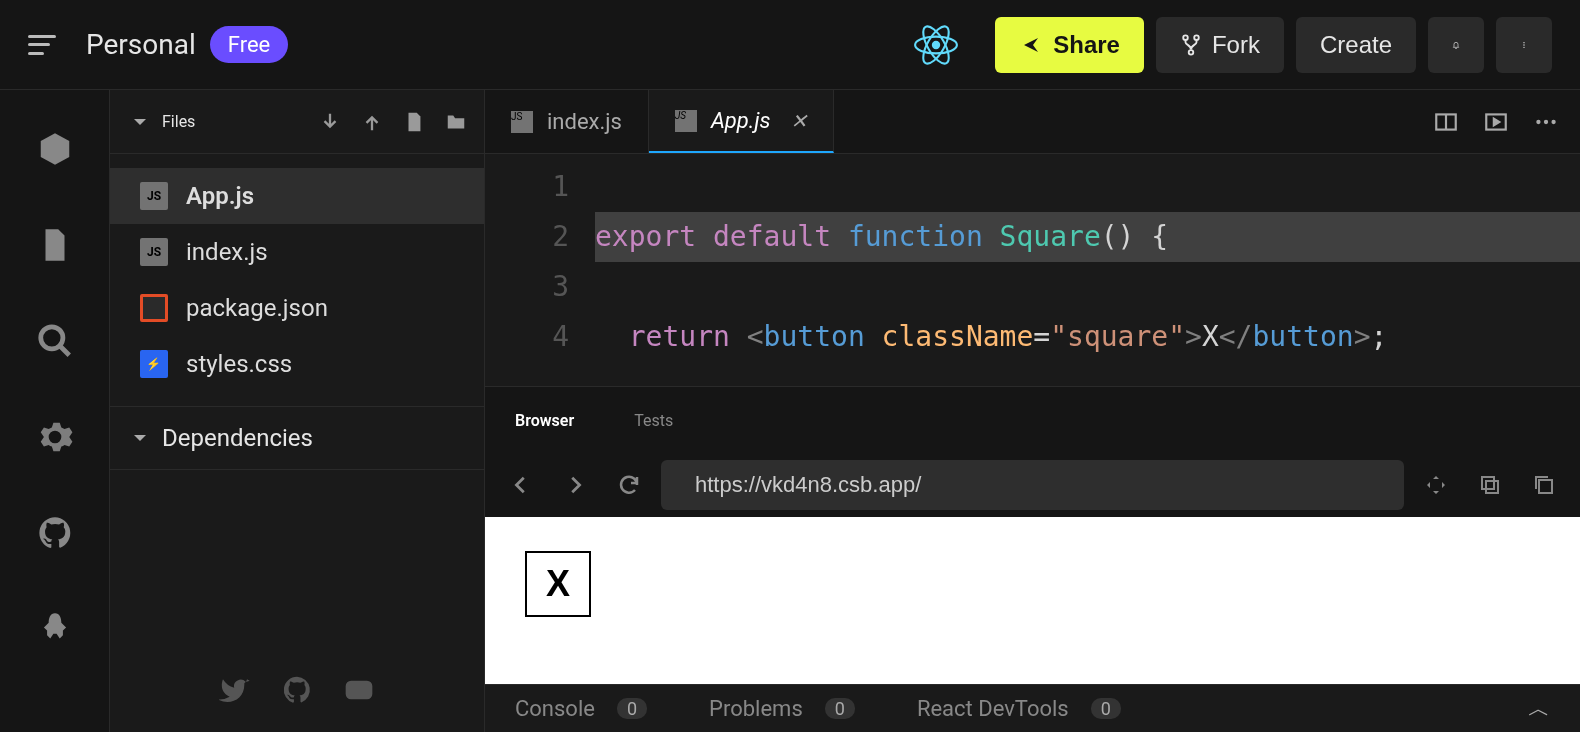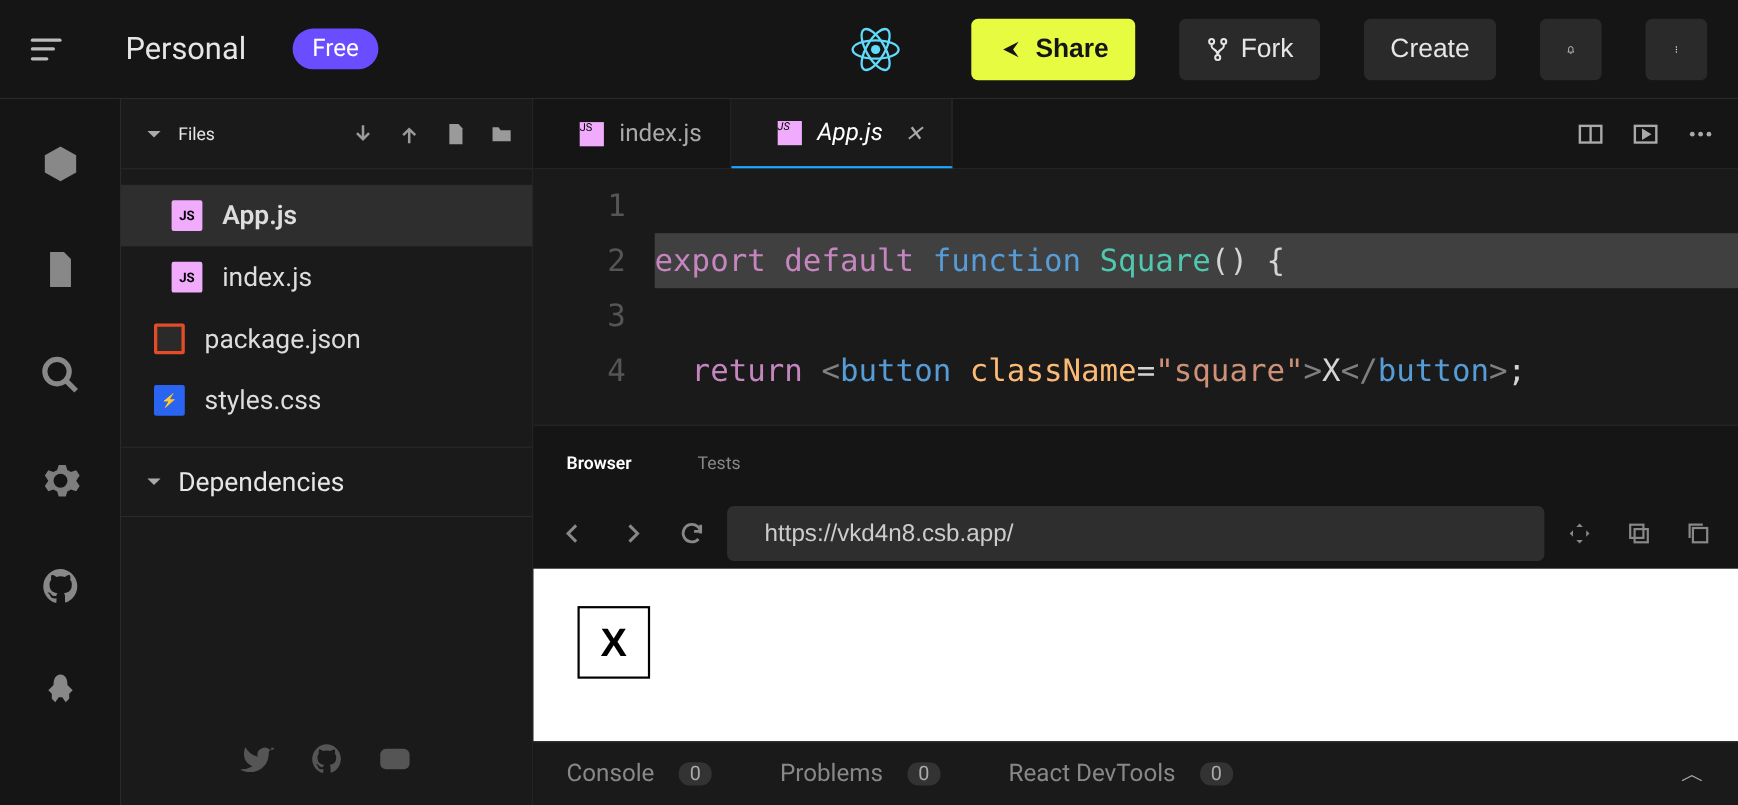--- a/index.html
+++ b/index.html
@@ -1,19 +1,19 @@
 <!DOCTYPE html>
 <html><head>
 <meta charset="utf-8">
 <style>
 * { margin:0; padding:0; box-sizing:border-box; }
 body { width:1580px; height:732px; background:#151515; font-family:-apple-system,BlinkMacSystemFont,"Segoe UI",Roboto,sans-serif; color:#e6e6e6; overflow:hidden; }
 
 
-.topbar { height:90px; display:flex; align-items:center; padding:0 28px; background:#151515; border-bottom:1px solid #2a2a2a;gap:28px; }
+.topbar { height:90px; display:flex; align-items:center; padding:0 28px; background:#151515; border-bottom:1px solid #2a2a2a; }
 .hamburger { width:28px; height:20px; margin-right:30px; display:flex; flex-direction:column; justify-content:space-between; cursor:pointer; }
 .hamburger span { height:3px; background:#bbb; border-radius:2px; }
 .hamburger span:nth-child(1){width:28px}.hamburger span:nth-child(2){width:22px}.hamburger span:nth-child(3){width:16px}
 .workspace { font-size:28px; color:#e6e6e6; margin-right:14px; }
 .badge-free { background:#6a4dff; color:#fff; padding:6px 18px; border-radius:20px; font-size:22px; }
 .topbar-spacer { flex:1; }
 .react-logo { width:46px; height:46px; margin-right:24px; }
 .btn { height:56px; padding:0 24px; border-radius:6px; display:flex; align-items:center; font-size:24px; cursor:pointer; margin-left:12px; border:none; }
 .btn-share { background:#e7fb41; color:#151515; font-weight:600; }
 .btn-dark  { background:#2a2a2a; color:#e6e6e6; }
@@ -30,21 +30,21 @@
 .sidebar { width:375px; background:#1a1a1a; border-right:1px solid #2a2a2a; display:flex; flex-direction:column; }
 .side-head { height:64px; display:flex; align-items:center; padding:0 12px 0 22px; border-bottom:1px solid #2a2a2a; }
 .side-head .caret { margin-right:14px; color:#aaa; }
 .side-head .title { font-size:16px; color:#e6e6e6; flex:1; }
 .side-head .tool { width:32px; height:32px; margin-left:10px; color:#9a9a9a; cursor:pointer; display:flex; align-items:center; justify-content:center; }
 .filelist { flex:0 0 auto; padding:14px 0; }
 .filerow { height:56px; display:flex; align-items:center; padding-left:30px; font-size:24px; color:#ddd; cursor:pointer; }
 .filerow.active { background:#2e2e2e; font-weight:600; }
 .filerow .fico { width:28px; height:28px; margin-right:18px; display:flex; align-items:center; justify-content:center; font-size:12px; font-weight:700; border-radius:2px; }
 .fico.folder { color:#2aa5ff; }
-.fico.js   { background:#f0abfc; color:#000;margin-left:16px; }
+.fico.js   { background:#737373; color:#000; }
 .fico.json { background:#2a2a2a; border:3px solid #e34c26; color:transparent; }
 .fico.css  { background:#2965f1; color:#fff; }
 .deps-head { height:64px; display:flex; align-items:center; padding-left:22px; border-top:1px solid #2a2a2a; border-bottom:1px solid #2a2a2a; }
 .deps-head .caret { margin-right:14px; color:#aaa; }
 .deps-head .title { font-size:24px; }
 .socials { margin-top:auto; height:84px; display:flex; align-items:center; justify-content:center; gap:30px; color:#555; }
 .socials svg { width:32px; height:32px; cursor:pointer; }
 
 
 .editor { flex:1; display:flex; flex-direction:column; background:#1a1a1a; }
@@ -69,21 +69,21 @@
 
 .preview { flex:1; display:flex; flex-direction:column; border-top:1px solid #2a2a2a; background:#151515; }
 .ptabs { height:66px; display:flex; align-items:center; padding:0 30px; gap:60px; }
 .ptab { font-size:16px; color:#888; cursor:pointer; }
 .ptab.active { color:#fff; font-weight:600; }
 .urlbar { height:64px; display:flex; align-items:center; padding:0 14px; gap:10px; }
 .navbtn { width:44px; height:44px; display:flex; align-items:center; justify-content:center; color:#888; cursor:pointer; }
 .urlinput { flex:1; height:50px; background:#2e2e2e; border:none; border-radius:6px; color:#ccc; font-size:22px; padding:0 34px; }
 .iframe { flex:1; background:#fff; display:flex; align-items:flex-start; padding:34px 40px; }
 .square { width:66px; height:66px; background:#fff; border:2px solid #000; font-size:36px; font-weight:800; font-family:sans-serif; cursor:pointer; }
-.bottom { height:58px; display:flex; align-items:center; padding:0 30px; gap:22px; background:#1a1a1a; border-top:1px solid #2a2a2a; font-size:22px; color:#888; }
+.bottom { height:48px; display:flex; align-items:center; padding:0 30px; gap:22px; background:#1a1a1a; border-top:1px solid #2a2a2a; font-size:22px; color:#888; }
 .bottom .pill { background:#333; color:#aaa; border-radius:10px; padding:0 10px; font-size:18px; margin-right:40px; }
 .bottom .spacer { flex:1; }
 .bottom .caret-up { color:#aaa; cursor:pointer; }
 </style>
 </head>
 <body>
 
 <div class="topbar">
   <div class="hamburger">
       <span></span>

